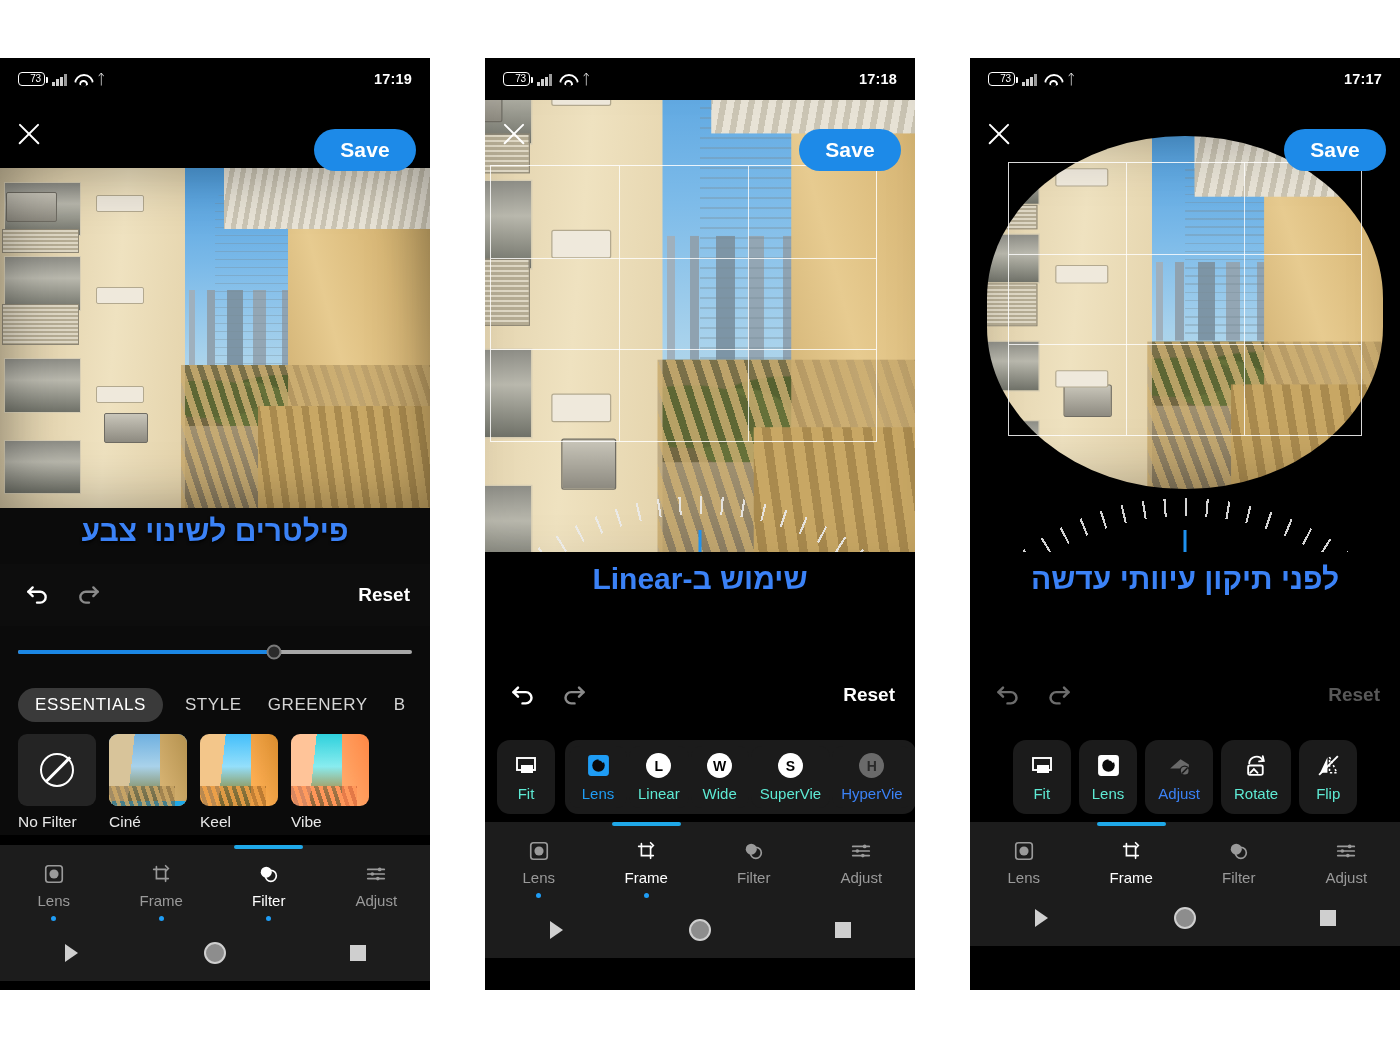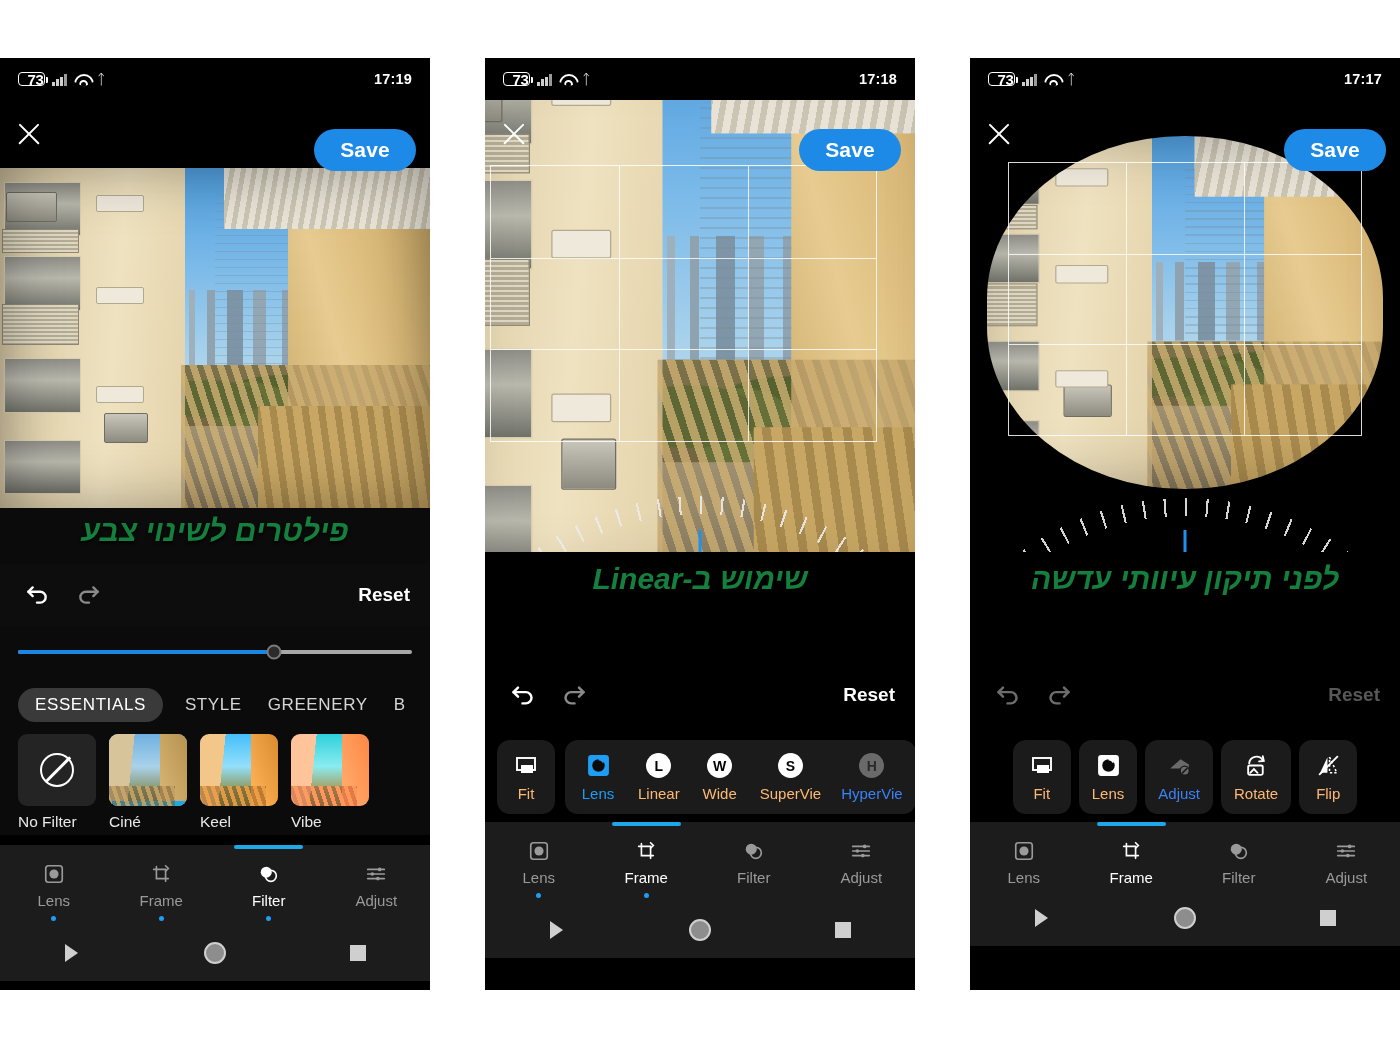--- a/index.html
+++ b/index.html
@@ -40,21 +40,21 @@
     width: 27px; height: 14px;
     border: 1.6px solid #ffffff;
     border-radius: 4px;
     position: relative;
     display: flex; align-items: center; justify-content: center;
   }
   .batt::after {
     content: ""; position: absolute; right: -4px; top: 4px;
     width: 2.5px; height: 6px; background: #fff; border-radius: 0 1px 1px 0;
   }
-  .batt span { font-size: 15px; font-weight: bold; line-height: 1; letter-spacing: -0.3px; margin-left: 8px; }
+  .batt span { font-size: 10px; font-weight: normal; line-height: 1; letter-spacing: -0.3px; margin-left: 8px; }
   .sig { display: flex; align-items: flex-end; gap: 1.5px; height: 13px; }
   .sig i { width: 2.6px; background: #cfcfcf; display: block; }
   .sig i:nth-child(1){height:4px}.sig i:nth-child(2){height:6.5px}
   .sig i:nth-child(3){height:9px}.sig i:nth-child(4){height:12px;background:#9a9a9a}
   .wifi { width: 16px; height: 13px; position: relative; }
   .wifi::before{
     content:""; position:absolute; left:0; top:1px; width:16px; height:16px;
     border:2.2px solid #fff; border-radius:50%;
     clip-path: polygon(0 0, 100% 0, 100% 42%, 50% 58%, 0 42%);
   }
@@ -199,27 +199,26 @@
   }
   .dial-needle {
     position: absolute; left: 50%; top: 0; width: 3px; height: 26px;
     background: #1f92f0; transform: translateX(-50%);
   }
 
   
   .caption {
     position: absolute; left: 0; right: 0;
     text-align: center;
-    color: #15803d;
+    color: #3b82f6;
     font-weight: bold;
     font-size: 30px;
     direction: rtl;
     text-shadow: 0 2px 3px rgba(0,0,0,.9);
     white-space: nowrap;
-    font-style: italic;
   }
 
   
   .editrow {
     height: 62px; display: flex; align-items: center;
     padding: 0 20px; background: #0d0d0d;
   }
   .editrow.b { background: #000; }
   .icon-btn { width: 34px; height: 34px; cursor: pointer; display:flex; align-items:center; justify-content:center; }
   .icon-btn svg { display: block; }
@@ -282,21 +281,21 @@
 
   
   .chiprow { display: flex; align-items: center; gap: 10px; padding: 8px 12px; background: #000; overflow: hidden; }
   .chipgroup { display: flex; background: #1b1b1b; border-radius: 13px; padding: 6px 4px; gap: 2px; }
   .chip {
     min-width: 58px; padding: 6px 9px; text-align: center; border-radius: 11px;
     display: flex; flex-direction: column; align-items: center; gap: 6px; cursor: pointer;
     background: #1b1b1b;
   }
   .chip.solo { background: #1b1b1b; border-radius: 13px; padding: 12px 13px; }
-  .chip .clabel { font-size: 15px; color: #fdba74; white-space: nowrap; }
+  .chip .clabel { font-size: 15px; color: #5eead4; white-space: nowrap; }
   .chip.active .clabel { color: #1f9df5; }
   .chip.dim .clabel { color: #3b82f6; }
   .cicon { width: 27px; height: 27px; display: flex; align-items: center; justify-content: center; }
   .circ {
     width: 25px; height: 25px; border-radius: 50%; background: #fff; color: #000;
     font-size: 14px; font-weight: bold; display: flex; align-items: center; justify-content: center;
   }
   .circ.dimc { background: #6a6a6a; color: #2a2a2a; }
 
   

